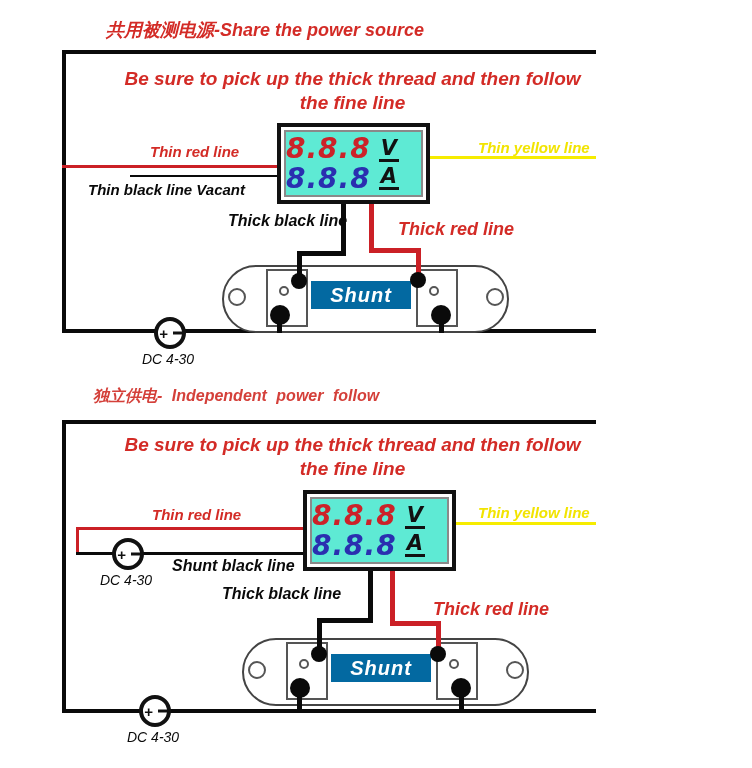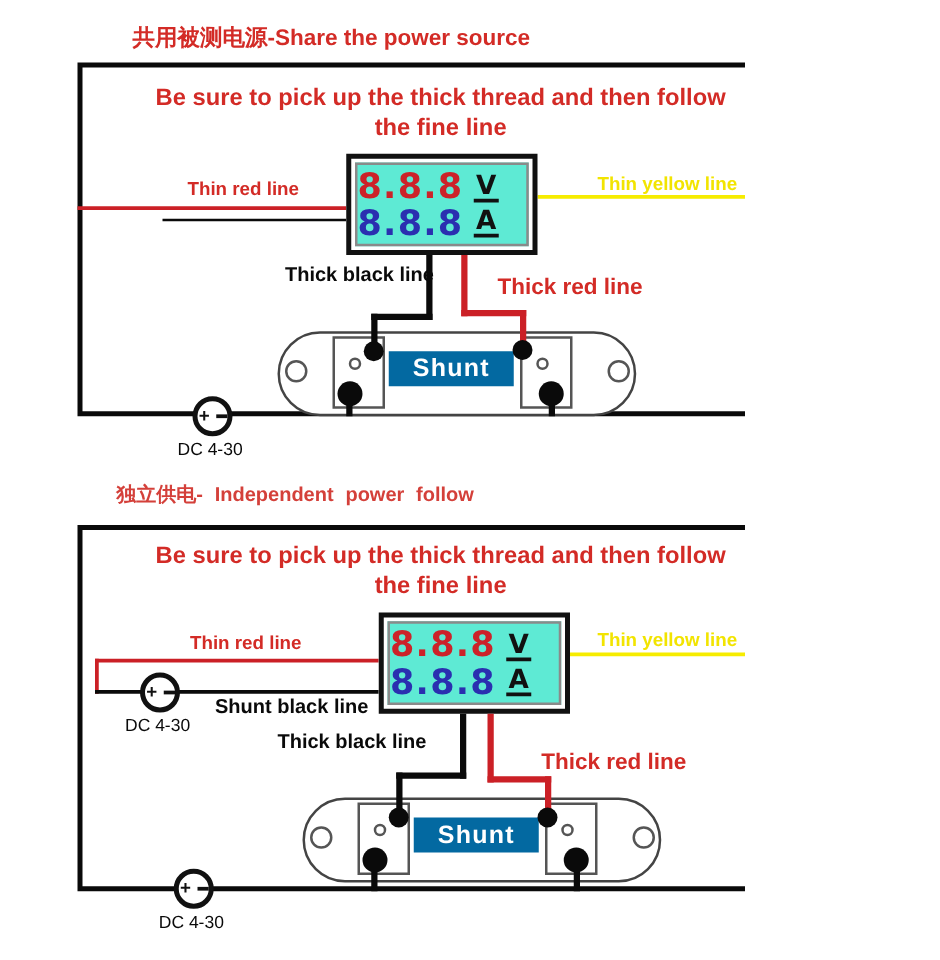--- a/index.html
+++ b/index.html
@@ -1,17 +1,17 @@
 <!DOCTYPE html>
 <html><head>
 <meta charset="utf-8">
 <style>
   html,body{margin:0;padding:0;background:#fff;}
   #stage{position:relative;width:596px;height:768px;background:#ffffff;overflow:hidden;
-         font-family:"Liberation Sans",sans-serif;}
+         font-family:"Liberation Sans",sans-serif;font-style:italic;}
   .cbox{position:absolute;border:4px solid #0a0a0a;box-sizing:border-box;z-index:1;}
   .wire{position:absolute;background:#0a0a0a;z-index:5;}
   .wire.thin{z-index:3;}
   .red-w{background:#cb2026;}
   .yellow-w{background:#f6ec00;}
   .dot{position:absolute;background:#0a0a0a;border-radius:50%;z-index:6;}
   .capsule{position:absolute;border:2px solid #444;border-radius:34px;background:#fff;box-sizing:border-box;z-index:4;}
   .plate{position:absolute;border:2px solid #555;background:#fff;box-sizing:border-box;z-index:4;}
   .hole{position:absolute;border:2px solid #555;border-radius:50%;background:#fff;box-sizing:border-box;z-index:5;}
   .shunt-rect{position:absolute;background:#0369a1;color:#fff;display:flex;align-items:center;justify-content:center;
@@ -50,20 +50,21 @@
   <div class="cbox" style="left:62px;top:50px;width:581px;height:283px;"></div>
 
   <div class="warn" style="top:68px;">Be sure to pick up the thick thread and then follow</div>
   <div class="warn" style="top:92px;">the fine line</div>
 
   <div class="wire thin red-w" style="left:62px;top:165px;width:215px;height:3px;"></div>
   <div class="wire thin" style="left:130px;top:175px;width:147px;height:2px;"></div>
   <div class="wire thin yellow-w" style="left:430px;top:156px;width:213px;height:3px;"></div>
 
   <div class="lbl red" style="left:150px;top:143px;font-size:15px;">Thin red line</div>
+  <div class="lbl" style="left:88px;top:181px;font-size:15px;">Thin black line Vacant</div>
   <div class="lbl yellow" style="left:478px;top:139px;font-size:15px;">Thin yellow line</div>
 
   <div class="meter" style="left:277px;top:123px;width:153px;height:81px;">
     <div class="meter-inner">
       <div class="digits">
         <div class="digit-row volt">8.8.8</div>
         <div class="digit-row amp">8.8.8</div>
       </div>
       <div class="units">
         <div class="unit">V</div>

